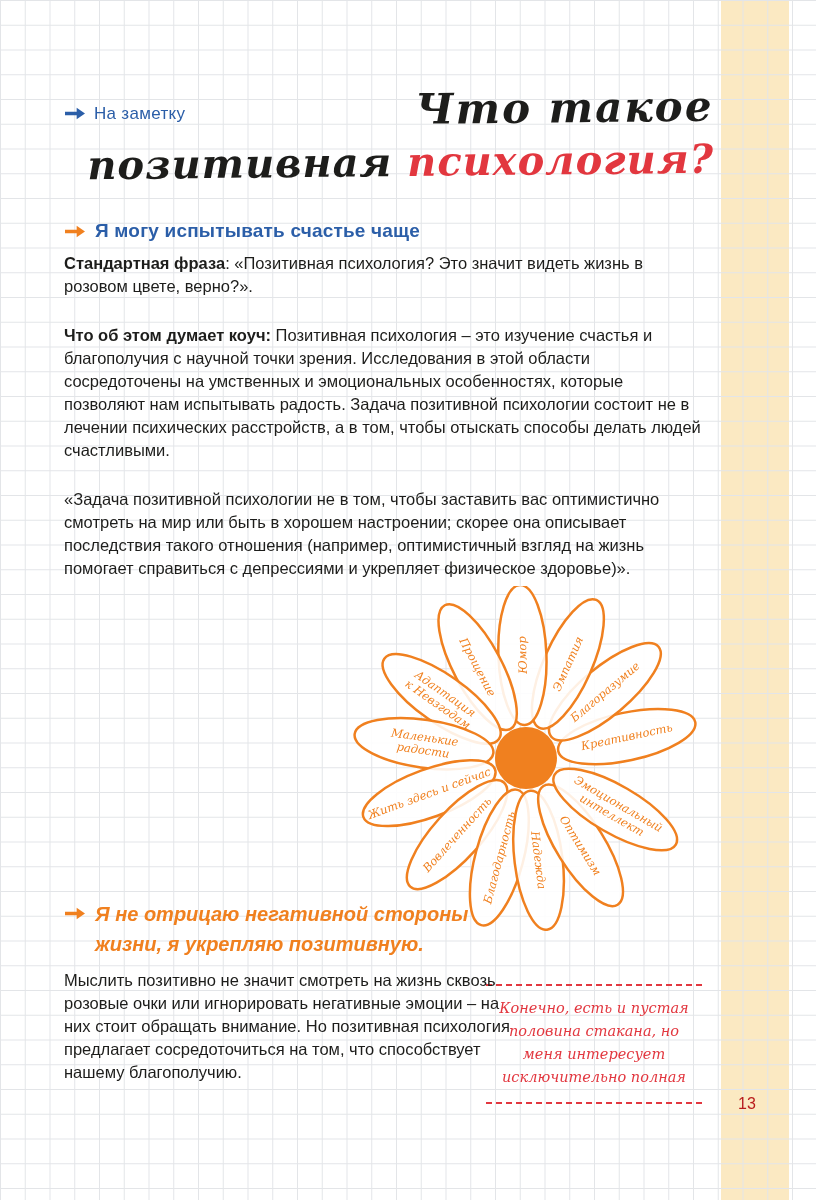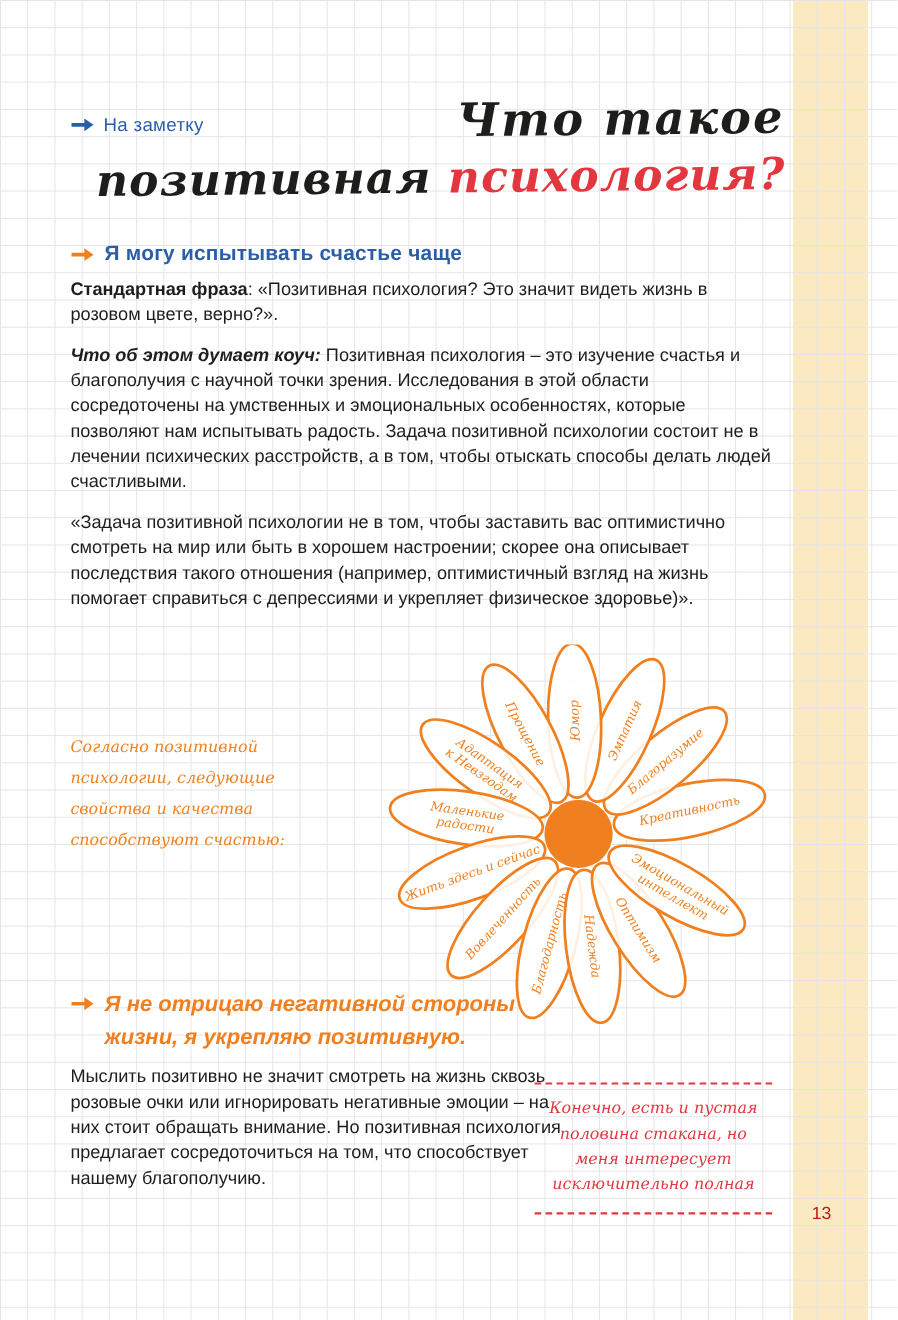--- a/index.html
+++ b/index.html
@@ -39,23 +39,23 @@
   .title-line2 { font-size:40px; letter-spacing:1px; }
   .title .red { color:#e2373f; }
 
   .s1-heading { left:64px; top:220px; }
   .s1-heading-text {
     color:#2b5ea8; font-weight:bold; font-size:19px;
     margin-left:9px; vertical-align:middle; letter-spacing:0.2px;
   }
 
   .content1 { left:64px; top:252px; width:642px; color:#1d1d1b; }
-  .content1 p { font-size:16.5px; line-height:23px; margin-bottom:14px; }
+  .content1 p { font-size:16.5px; line-height:23px; margin-bottom:26px; }
   .lead { font-weight:bold; }
-  .lead.coach { font-style:italic; }
+  .lead.coach { }
 
   .flower-intro {
     left:64px; top:666px; width:218px;
     font-family:"DejaVu Serif", serif; font-style:italic;
     color:#f0801f; font-size:14.5px; line-height:28px;
   }
 
   .flower { left:328px; top:586px; }
   .flower text {
     font-family:"DejaVu Serif", serif; font-style:italic;
@@ -105,21 +105,20 @@
         </svg>
     </span><span class="s1-heading-text">Я могу испытывать счастье чаще</span>
   </div>
 
   <div class="z content1">
     <p><b class="lead">Стандартная фраза</b><span>: «Позитивная психология? Это значит видеть жизнь в розовом цвете, верно?».</span></p>
     <p><b class="lead coach">Что об этом думает коуч:</b><span> Позитивная психология – это изучение счастья и благополучия с научной точки зрения. Исследования в этой области сосредоточены на умственных и эмоциональных особенностях, которые позволяют нам испытывать радость. Задача позитивной психологии состоит не в лечении психических расстройств, а в том, чтобы отыскать способы делать людей счастливыми.</span></p>
     <p>«Задача позитивной психологии не в том, чтобы заставить вас оптимистично смотреть на мир или быть в хорошем настроении; скорее она описывает последствия такого отношения (например, оптимистичный взгляд на жизнь помогает справиться с депрессиями и укрепляет физическое здоровье)».</p>
   </div>
 
-  <div class="z flower-intro">Согласно позитивной психологии, следующие свойства и качества способствуют счастью:</div>
 
   <svg id="flower-svg" class="z flower" width="440" height="345" viewBox="0 0 440 345">
       <g transform="rotate(-12 198 172)">
         <ellipse cx="301" cy="172" rx="70" ry="24" fill="#ffffff" fill-opacity="0.88" stroke="#f0801f" stroke-width="2.5"></ellipse>
         <text text-anchor="middle" fill="#f0801f" font-size="11.5"><tspan x="301" y="176">Креативность</tspan></text>
       </g>
       <g transform="rotate(-40 198 172)">
         <ellipse cx="301" cy="172" rx="70" ry="24" fill="#ffffff" fill-opacity="0.88" stroke="#f0801f" stroke-width="2.5"></ellipse>
         <text text-anchor="middle" fill="#f0801f" font-size="11.5"><tspan x="301" y="176">Благоразумие</tspan></text>
       </g>

